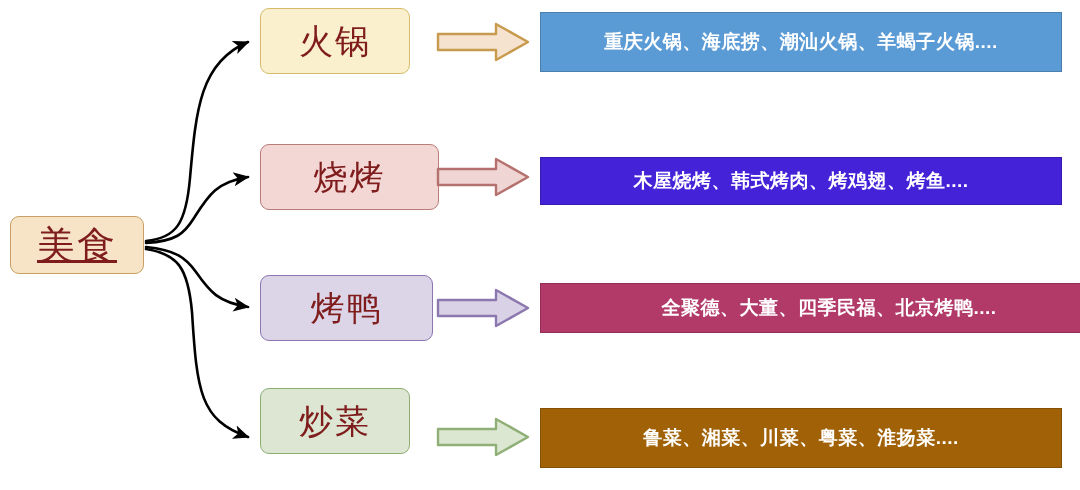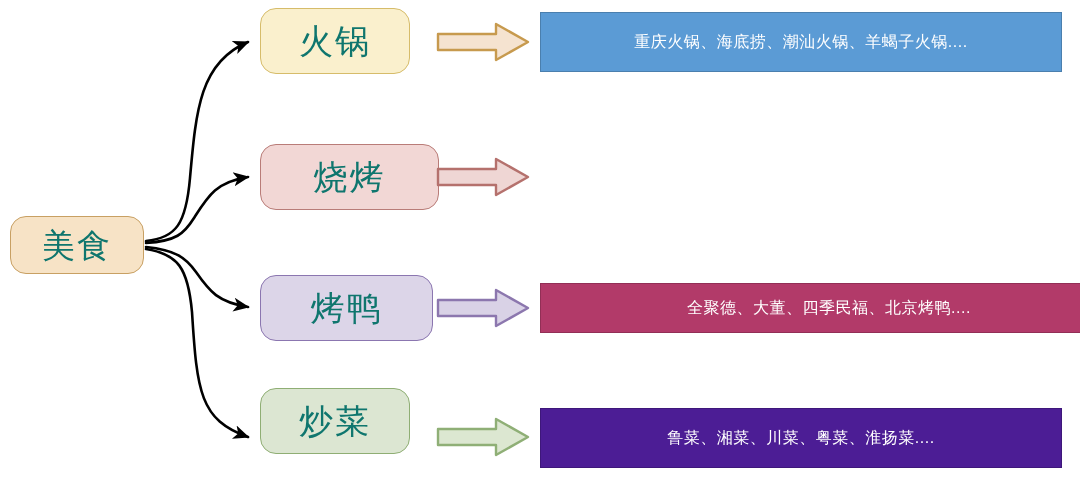--- a/index.html
+++ b/index.html
@@ -22,44 +22,45 @@
     position: absolute;
     left: 0;
     top: 0;
     width: 1080px;
     height: 490px;
     pointer-events: none;
   }
   .node {
     position: absolute;
     box-sizing: border-box;
-    border-radius: 16px;
+    border-radius: 9px;
     border-width: 1.6px;
     border-style: solid;
     display: flex;
     align-items: center;
     justify-content: center;
     font-size: 34px;
     line-height: 1;
-    color: #0f766e;
+    color: #7f1d1d;
     letter-spacing: 2px;
     font-weight: 400;
   }
   .node.root {
-    font-size: 33px;
+    font-size: 38px;
+    text-decoration: underline;
   }
   .bar {
     position: absolute;
     box-sizing: border-box;
     display: flex;
     align-items: center;
     justify-content: center;
     color: #ffffff;
-    font-size: 16px;
-    font-weight: 400;
+    font-size: 19px;
+    font-weight: 700;
     letter-spacing: 0.5px;
     border: 1px solid rgba(0,0,0,0.18);
   }
   .arrow {
     position: absolute;
   }
 </style>
 </head>
 <body>
 
@@ -92,34 +93,37 @@
   <div class="bar" style="left:540px; top:12px; width:522px; height:60px; background:#5B9BD5; color:#FFFFFF;">
     <span>重庆火锅、海底捞、潮汕火锅、羊蝎子火锅....</span>
   </div>
 
   <div class="node" style="left:260px; top:144px; width:179px; height:66px; background:#F2D7D5; border-color:#B97C78;">
     <span>烧烤</span>
   </div>
   <svg class="arrow" style="left:436px; top:157px;" width="94" height="40" viewBox="0 0 94 40">
     <path d="M2,12 L60,12 L60,2 L92,20 L60,38 L60,28 L2,28 Z" fill="#EFD6D4" stroke="#B5716D" stroke-width="2.4" stroke-linejoin="round"></path>
   </svg>
+  <div class="bar" style="left:540px; top:157px; width:522px; height:48px; background:#4422D8; color:#FFFFFF;">
+    <span>木屋烧烤、韩式烤肉、烤鸡翅、烤鱼....</span>
+  </div>
 
   <div class="node" style="left:260px; top:275px; width:173px; height:66px; background:#DCD5E8; border-color:#8B76B0;">
     <span>烤鸭</span>
   </div>
   <svg class="arrow" style="left:436px; top:288px;" width="94" height="40" viewBox="0 0 94 40">
     <path d="M2,12 L60,12 L60,2 L92,20 L60,38 L60,28 L2,28 Z" fill="#D9D2E6" stroke="#8C77AE" stroke-width="2.4" stroke-linejoin="round"></path>
   </svg>
   <div class="bar" style="left:540px; top:283px; width:578px; height:50px; background:#B23A69; color:#FFFFFF;">
     <span>全聚德、大董、四季民福、北京烤鸭....</span>
   </div>
 
   <div class="node" style="left:260px; top:388px; width:150px; height:66px; background:#DCE6D2; border-color:#8FAE74;">
     <span>炒菜</span>
   </div>
   <svg class="arrow" style="left:436px; top:417px;" width="94" height="40" viewBox="0 0 94 40">
     <path d="M2,12 L60,12 L60,2 L92,20 L60,38 L60,28 L2,28 Z" fill="#DCE7D1" stroke="#8FAF76" stroke-width="2.4" stroke-linejoin="round"></path>
   </svg>
-  <div class="bar" style="left:540px; top:408px; width:522px; height:60px; background:#4c1d95; color:#FFFFFF;">
+  <div class="bar" style="left:540px; top:408px; width:522px; height:60px; background:#a16207; color:#FFFFFF;">
     <span>鲁菜、湘菜、川菜、粤菜、淮扬菜....</span>
   </div>
 
 </div>
 
 </body></html>

